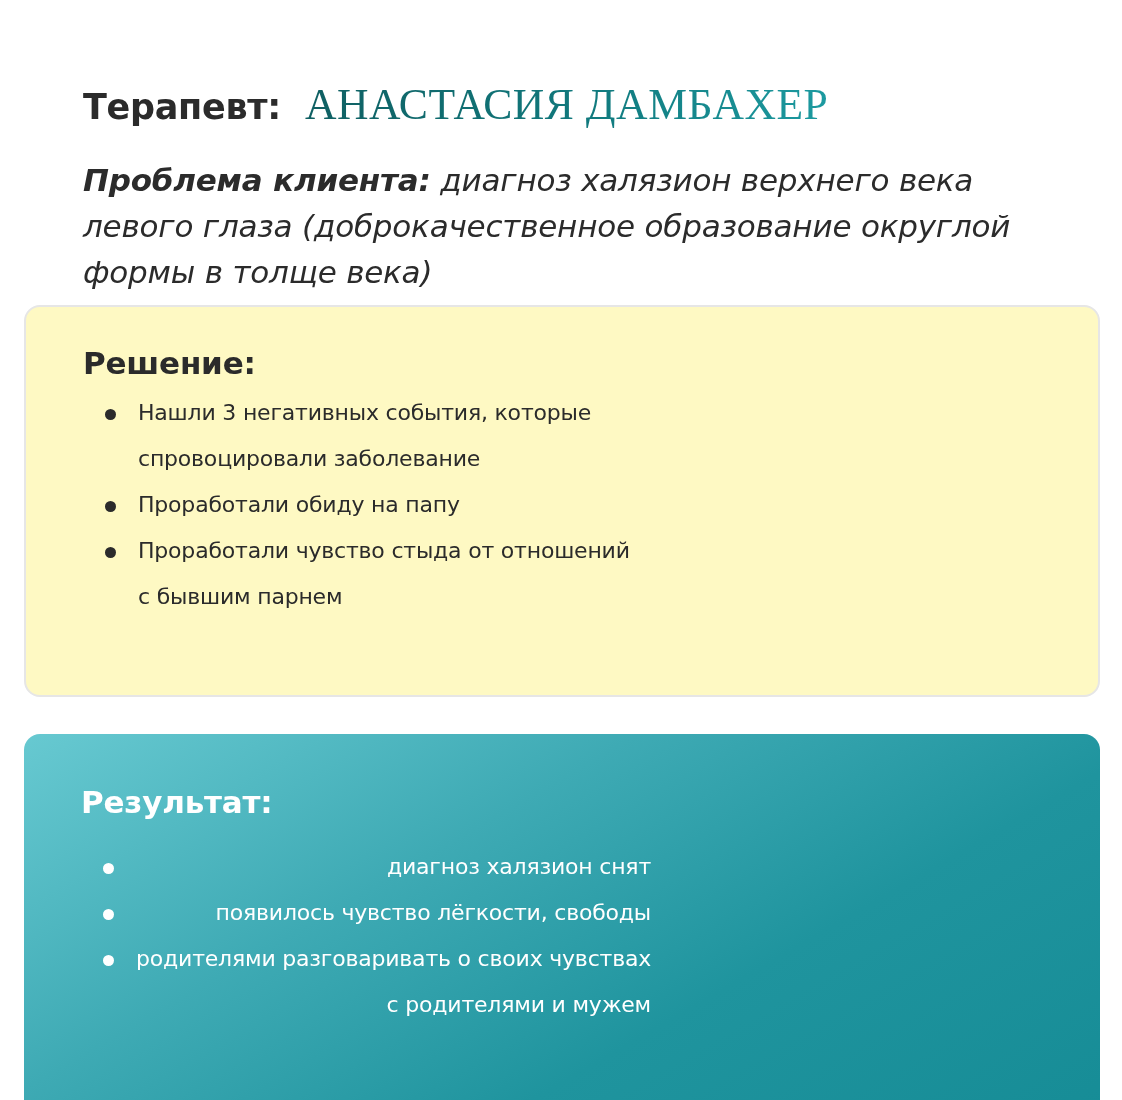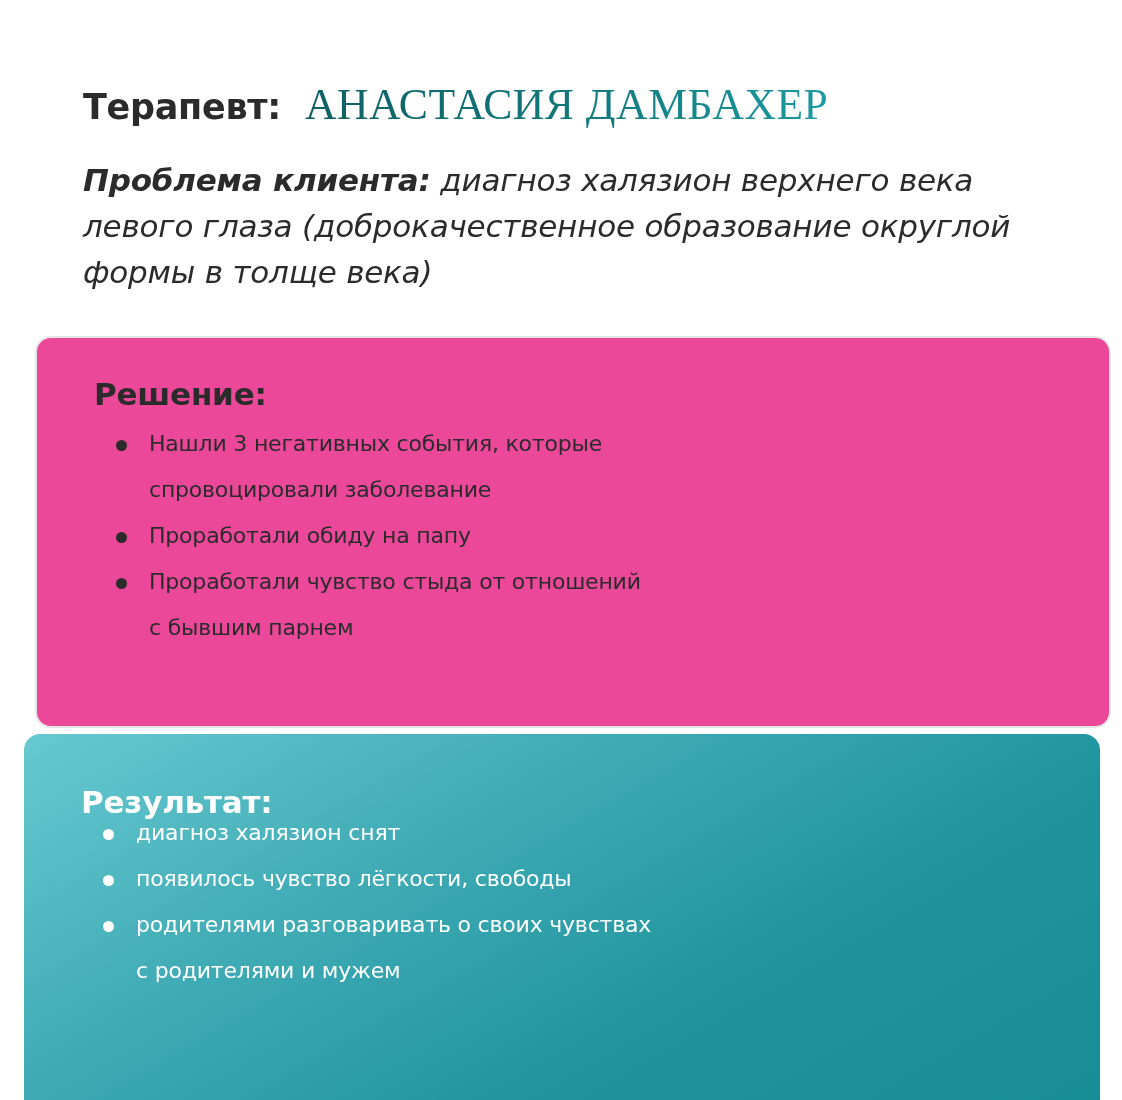--- a/index.html
+++ b/index.html
@@ -57,25 +57,24 @@
       font-weight: bold;
     }
     .card {
       position: absolute;
       left: 24px;
       width: 1076px;
       border-radius: 16px;
       box-sizing: border-box;
     }
     .card-solution {
-      top: 336px;
+      top: 305px;
       height: 392px;
-      background: #ec4899;
+      background: #fef9c3;
       border: 2px solid #e6e6e6;
-      margin-left: 11px;
     }
     .card-result {
       top: 734px;
       height: 393px;
       background: linear-gradient(150deg, #67c9d1 0%, #3eaab4 35%, #1f949e 65%, #168c96 100%);
     }
     .section-title {
       position: absolute;
       left: 57px;
       font-size: 31px;
@@ -88,21 +87,21 @@
       position: absolute;
       left: 57px;
       margin: 0;
       padding: 0;
       list-style: none;
       font-size: 22px;
       line-height: 46px;
       letter-spacing: -0.2px;
     }
     .card-solution .bullets { top: 83px; color: #2b2b2b; }
-    .card-result .bullets { top: 76px; color: #ffffff; }
+    .card-result .bullets { top: 110px; color: #ffffff; text-align: right; }
     .bullets li {
       position: relative;
       padding-left: 55px;
     }
     .bullet-dot {
       position: absolute;
       left: 22px;
       top: 19px;
       width: 11px;
       height: 11px;

